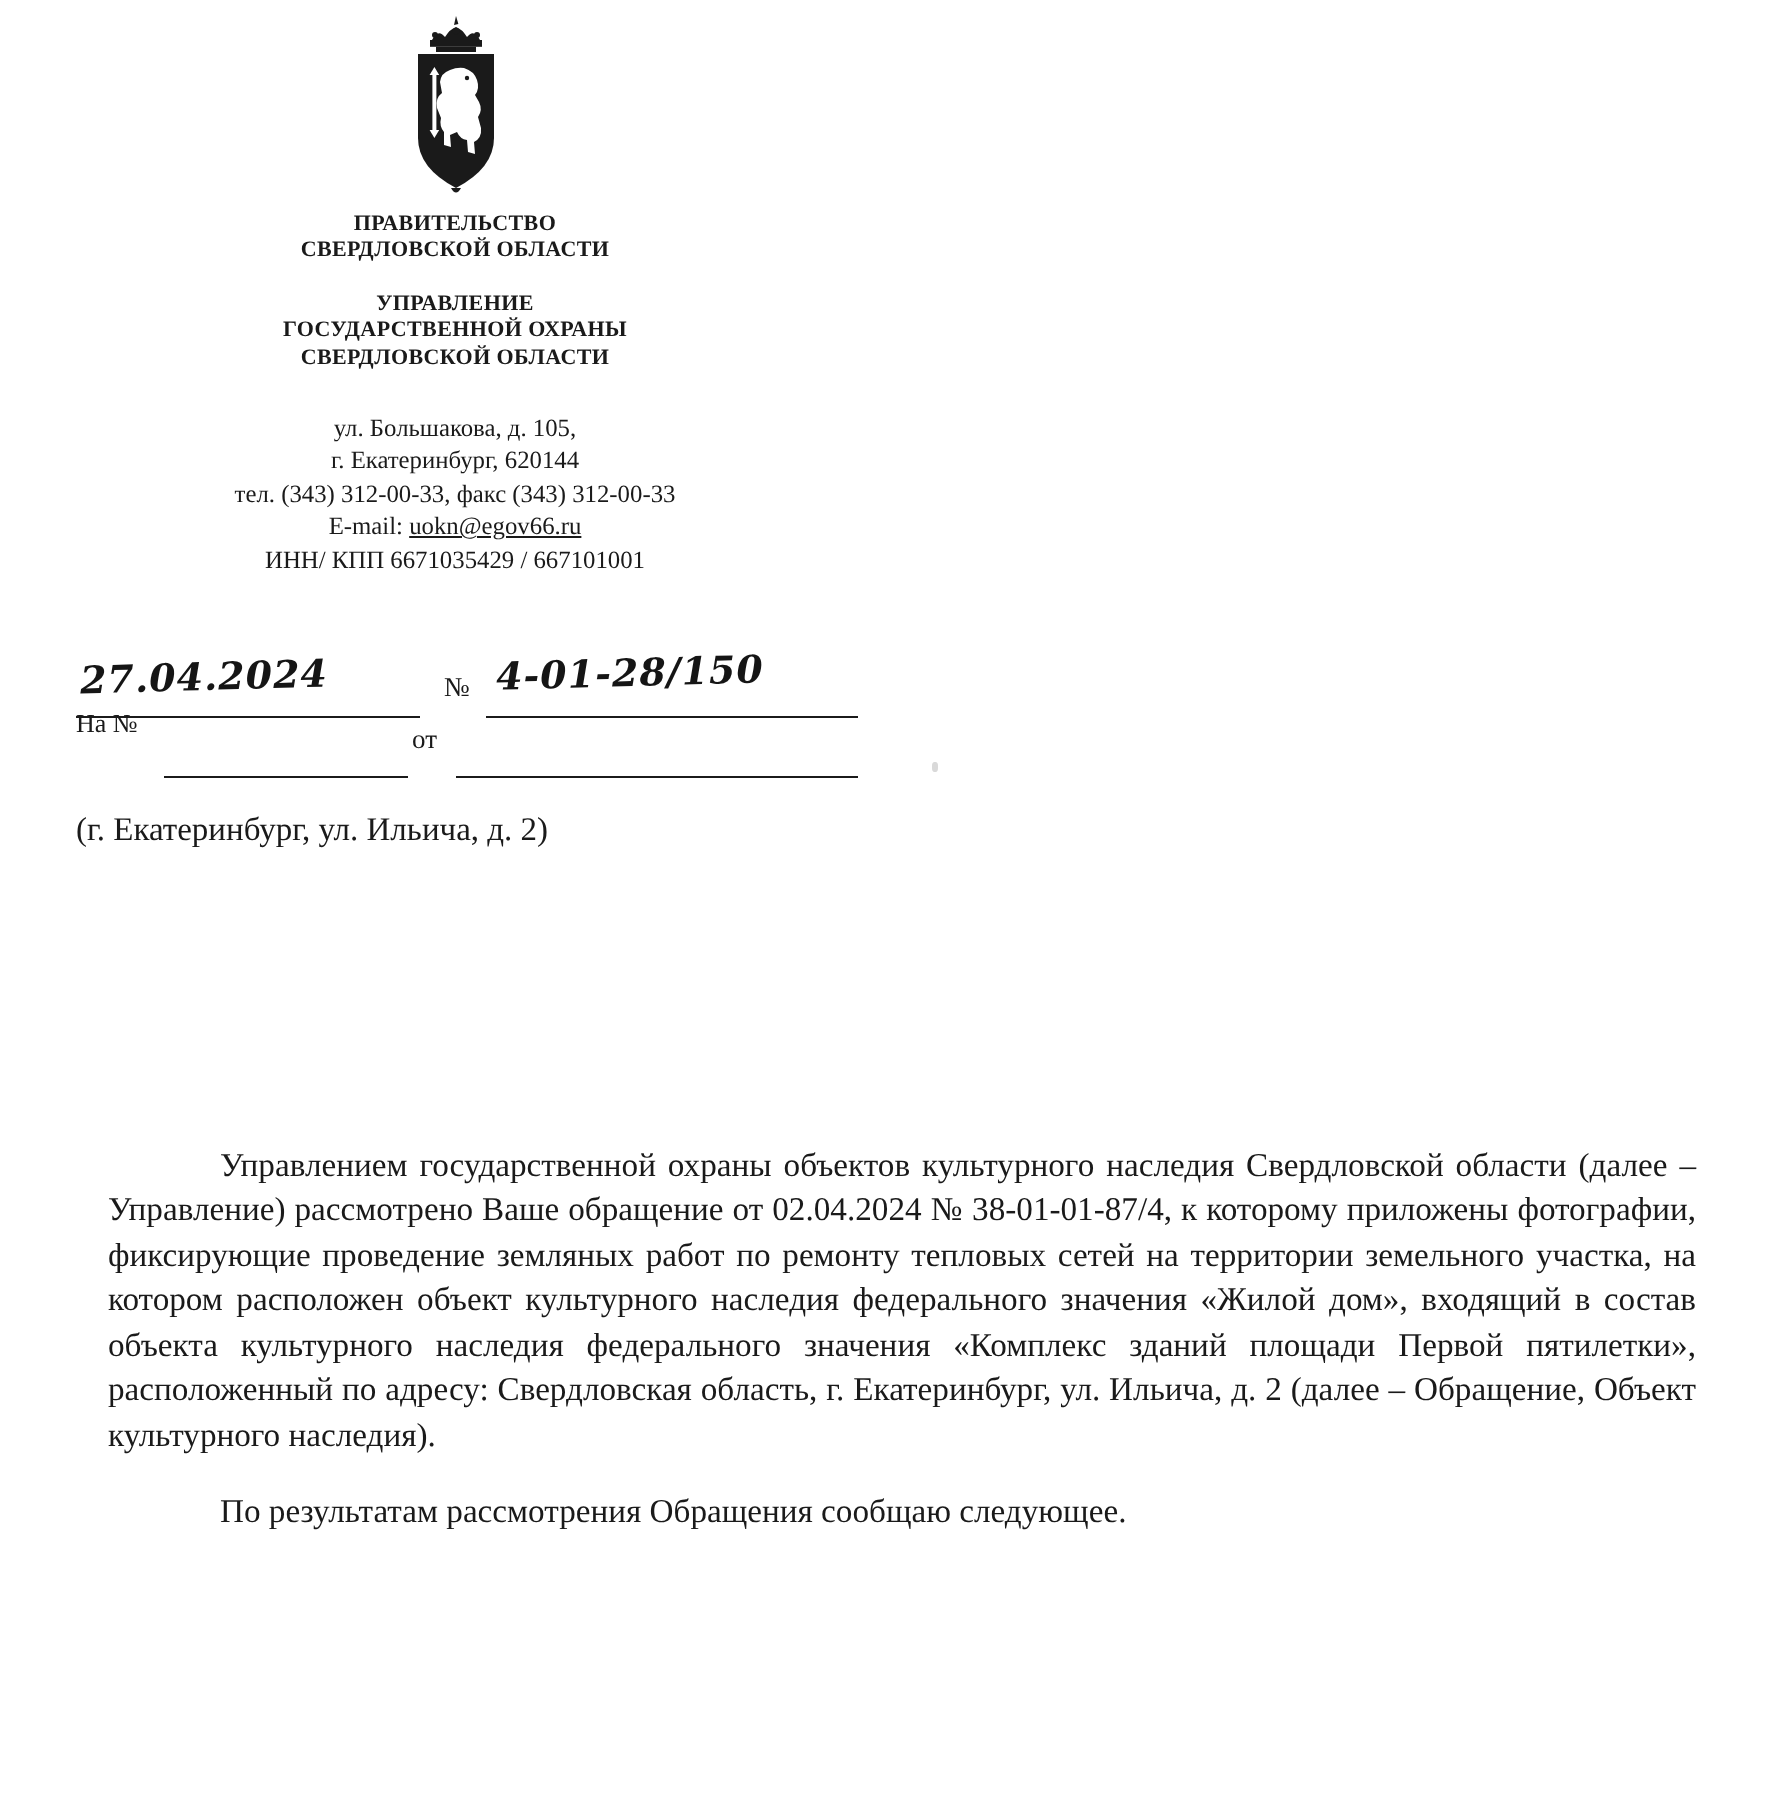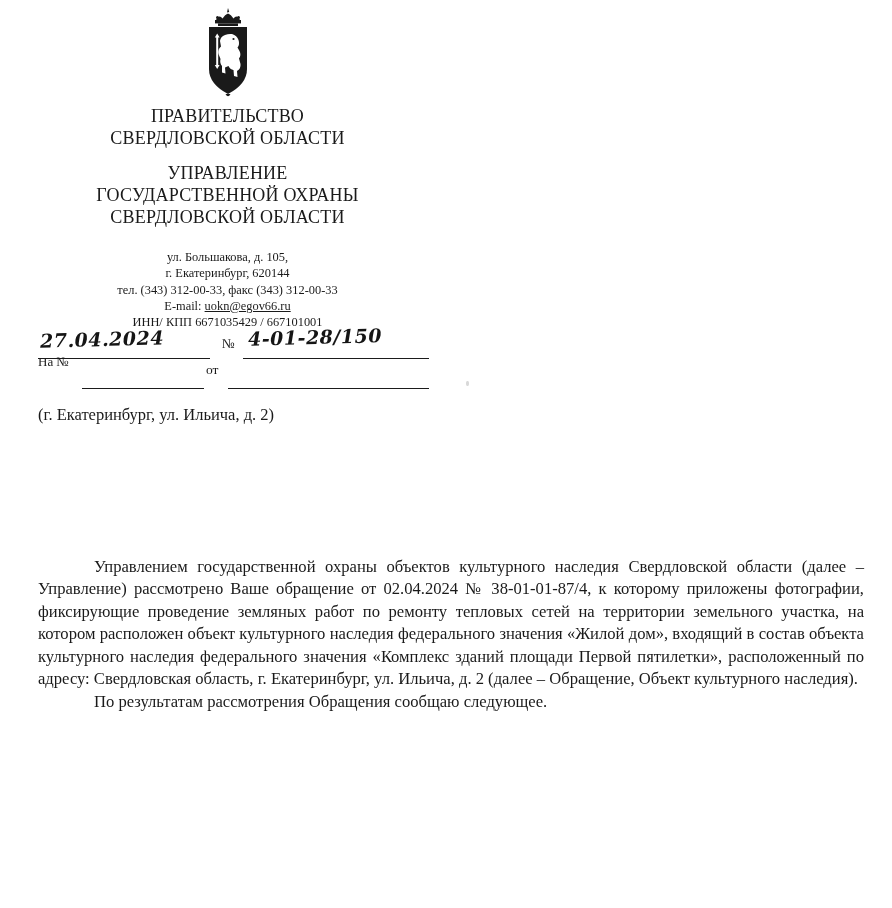--- a/index.html
+++ b/index.html
@@ -33,22 +33,22 @@
   }
 
   .emblem {
     width: 58px;
     height: 94px;
     margin: 0 auto 6px auto;
     display: block;
   }
 
   .org-block {
-    font-weight: normal;
-    font-size: 18px;
+    font-weight: bold;
+    font-size: 11px;
     line-height: 1.22;
     letter-spacing: 0.2px;
   }
   .org-line { white-space: nowrap; }
 
   .org-gap { height: 13px; }
 
   .contacts {
     margin-top: 20px;
     font-size: 12.4px;
@@ -113,21 +113,21 @@
     position: absolute;
     left: 38px;
     top: 556px;
     width: 826px;
     font-size: 16.6px;
     line-height: 1.355;
     text-align: justify;
     text-justify: inter-word;
   }
   .body-text p {
-    margin: 0;
+    margin: 16px;
     text-indent: 56px;
   }
 
   .speck {
     position: absolute;
     left: 466px;
     top: 381px;
     width: 3px;
     height: 5px;
     background: #d9d9d9;

